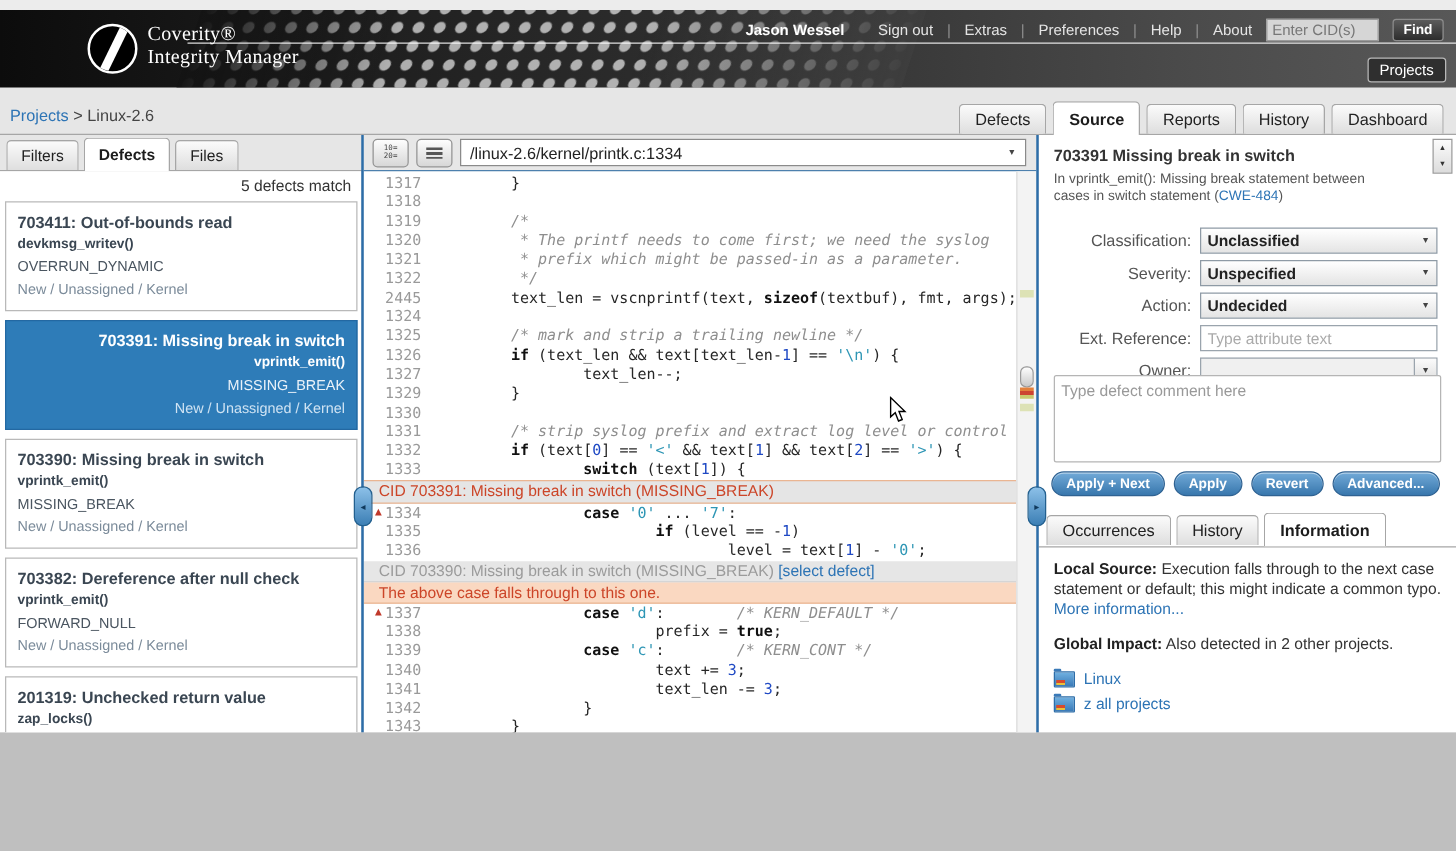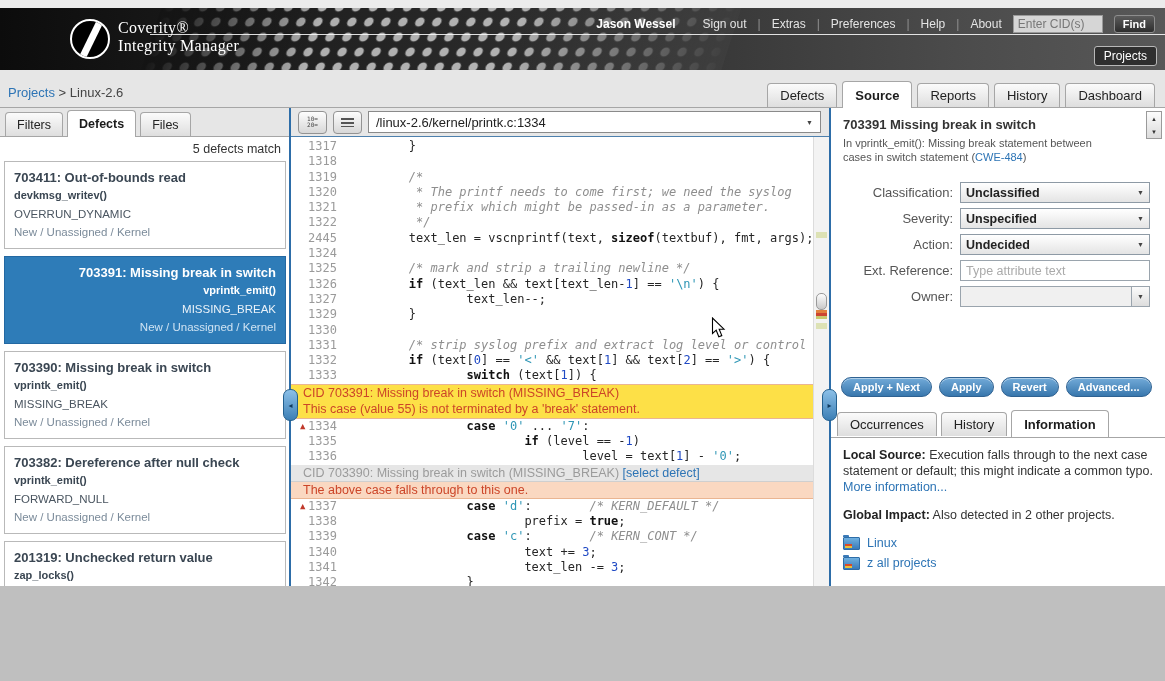--- a/index.html
+++ b/index.html
@@ -81,21 +81,21 @@
   .code-lines{position:absolute;left:0;top:2px;right:16px;overflow:hidden;}
   .row{height:15.3px;line-height:15.3px;position:relative;white-space:pre;overflow:hidden;display:flex;}
   .row .ln{width:46px;text-align:right;color:#9a9a9a;flex:none;}
   .row .cd{margin-left:14px;flex:none;color:#262626;}
   .row .mk{position:absolute;left:9px;top:1px;color:#c0392b;font-size:9px;line-height:13px;}
   .k{font-weight:bold;color:#111;}
   .t{color:#2e96b5;}
   .d{color:#1f49c4;}
   .c{color:#8e8e8e;font-style:italic;}
   .p{color:#262626;}
-  .bn-defect{background:#fde047;border-top:1px solid #eab592;border-bottom:1px solid #eab592;
+  .bn-defect{background:#e5e5e5;border-top:1px solid #eab592;border-bottom:1px solid #eab592;
         color:#cc4528;font-size:12.5px;line-height:16px;padding:0 0 1px 12px;
         font-family:"Liberation Sans",sans-serif;}
   .bn-ref{background:#e6e6e6;border-bottom:1px solid #cfcfcf;color:#9b9b9b;font-size:12.5px;
         height:16px;line-height:16px;padding-left:12px;font-family:"Liberation Sans",sans-serif;
         white-space:nowrap;overflow:hidden;}
   .bn-ref a{color:#2d74b5;text-decoration:none;cursor:pointer;}
   .bn-note{background:#fad8c1;border-bottom:1px solid #eab592;color:#cc4528;font-size:12.5px;
         height:16px;line-height:16px;padding-left:12px;font-family:"Liberation Sans",sans-serif;}
   .mstrip{position:absolute;right:0;top:0;width:15px;height:521px;background:#f3f3f3;border-left:1px solid #dcdcdc;}
   .mstrip>div{position:absolute;}
@@ -282,21 +282,20 @@
           <div class="row"><span class="ln">1325</span><span class="cd"><span class="c">        /* mark and strip a trailing newline */</span></span></div>
           <div class="row"><span class="ln">1326</span><span class="cd"><span class="p">        </span><span class="k">if</span><span class="p"> (text_len &amp;&amp; text[text_len-</span><span class="d">1</span><span class="p">] == </span><span class="t">'\n'</span><span class="p">) {</span></span></div>
           <div class="row"><span class="ln">1327</span><span class="cd"><span class="p">                text_len--;</span></span></div>
           <div class="row"><span class="ln">1329</span><span class="cd"><span class="p">        }</span></span></div>
           <div class="row"><span class="ln">1330</span><span class="cd"></span></div>
           <div class="row"><span class="ln">1331</span><span class="cd"><span class="c">        /* strip syslog prefix and extract log level or control flags</span></span></div>
           <div class="row"><span class="ln">1332</span><span class="cd"><span class="p">        </span><span class="k">if</span><span class="p"> (text[</span><span class="d">0</span><span class="p">] == </span><span class="t">'&lt;'</span><span class="p"> &amp;&amp; text[</span><span class="d">1</span><span class="p">] &amp;&amp; text[</span><span class="d">2</span><span class="p">] == </span><span class="t">'&gt;'</span><span class="p">) {</span></span></div>
           <div class="row"><span class="ln">1333</span><span class="cd"><span class="p">                </span><span class="k">switch</span><span class="p"> (text[</span><span class="d">1</span><span class="p">]) {</span></span></div>
           <div class="bn-defect">
             <div>CID 703391: Missing break in switch (MISSING_BREAK)</div>
-            <div>This case (value 55) is not terminated by a 'break' statement.</div>
           </div>
           <div class="row"><span class="mk">▲</span><span class="ln">1334</span><span class="cd"><span class="p">                </span><span class="k">case</span><span class="p"> </span><span class="t">'0'</span><span class="p"> ... </span><span class="t">'7'</span><span class="p">:</span></span></div>
           <div class="row"><span class="ln">1335</span><span class="cd"><span class="p">                        </span><span class="k">if</span><span class="p"> (level == -</span><span class="d">1</span><span class="p">)</span></span></div>
           <div class="row"><span class="ln">1336</span><span class="cd"><span class="p">                                level = text[</span><span class="d">1</span><span class="p">] - </span><span class="t">'0'</span><span class="p">;</span></span></div>
           <div class="bn-ref"><span>CID 703390: Missing break in switch (MISSING_BREAK)</span> <a>[select defect]</a></div>
           <div class="bn-note">The above case falls through to this one.</div>
           <div class="row"><span class="mk">▲</span><span class="ln">1337</span><span class="cd"><span class="p">                </span><span class="k">case</span><span class="p"> </span><span class="t">'d'</span><span class="p">:        </span><span class="c">/* KERN_DEFAULT */</span></span></div>
           <div class="row"><span class="ln">1338</span><span class="cd"><span class="p">                        prefix = </span><span class="k">true</span><span class="p">;</span></span></div>
           <div class="row"><span class="ln">1339</span><span class="cd"><span class="p">                </span><span class="k">case</span><span class="p"> </span><span class="t">'c'</span><span class="p">:        </span><span class="c">/* KERN_CONT */</span></span></div>
           <div class="row"><span class="ln">1340</span><span class="cd"><span class="p">                        text += </span><span class="d">3</span><span class="p">;</span></span></div>
@@ -358,20 +357,21 @@
           <div class="flabel">Ext. Reference:</div>
           <input class="fctl finput" placeholder="Type attribute text" style="">
         </div>
         <div class="frow">
           <div class="flabel">Owner:</div>
           <div class="fctl fcombo">
             <span class="combtn caret">▼</span>
           </div>
         </div>
       </div>
+    <textarea class="rp-comment" placeholder="Type defect comment here" style=""></textarea>
     <div class="rp-buttons" id="rp-buttons">
         <button class="btn-blue">Apply + Next</button>
         <button class="btn-blue">Apply</button>
         <button class="btn-blue">Revert</button>
         <button class="btn-blue">Advanced...</button>
       </div>
     <div class="rp-tabs" id="rp-tabs">
         <div class="tab">Occurrences</div>
         <div class="tab">History</div>
         <div class="tab active">Information</div>

